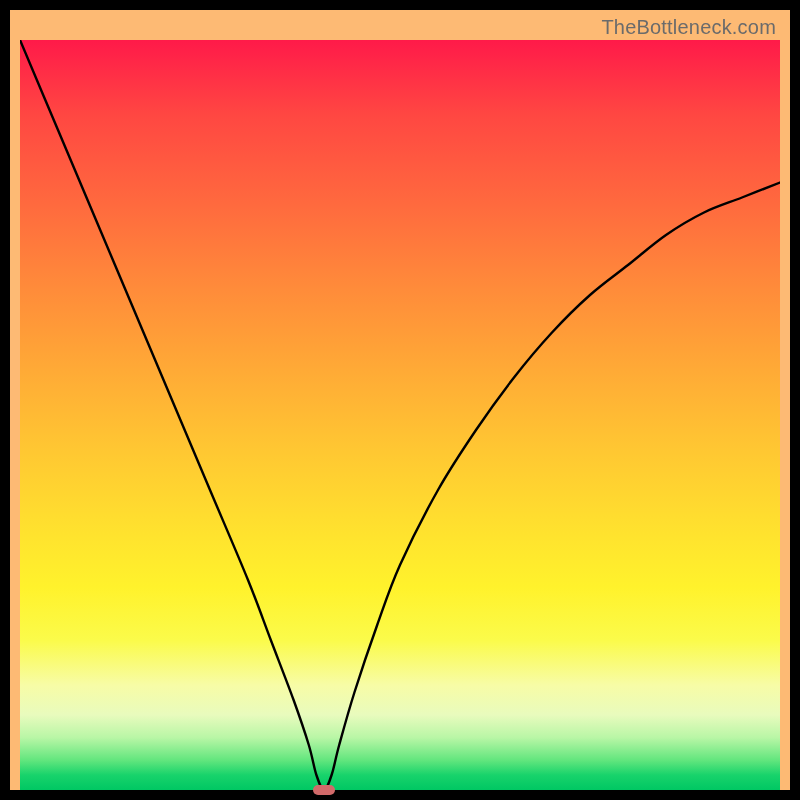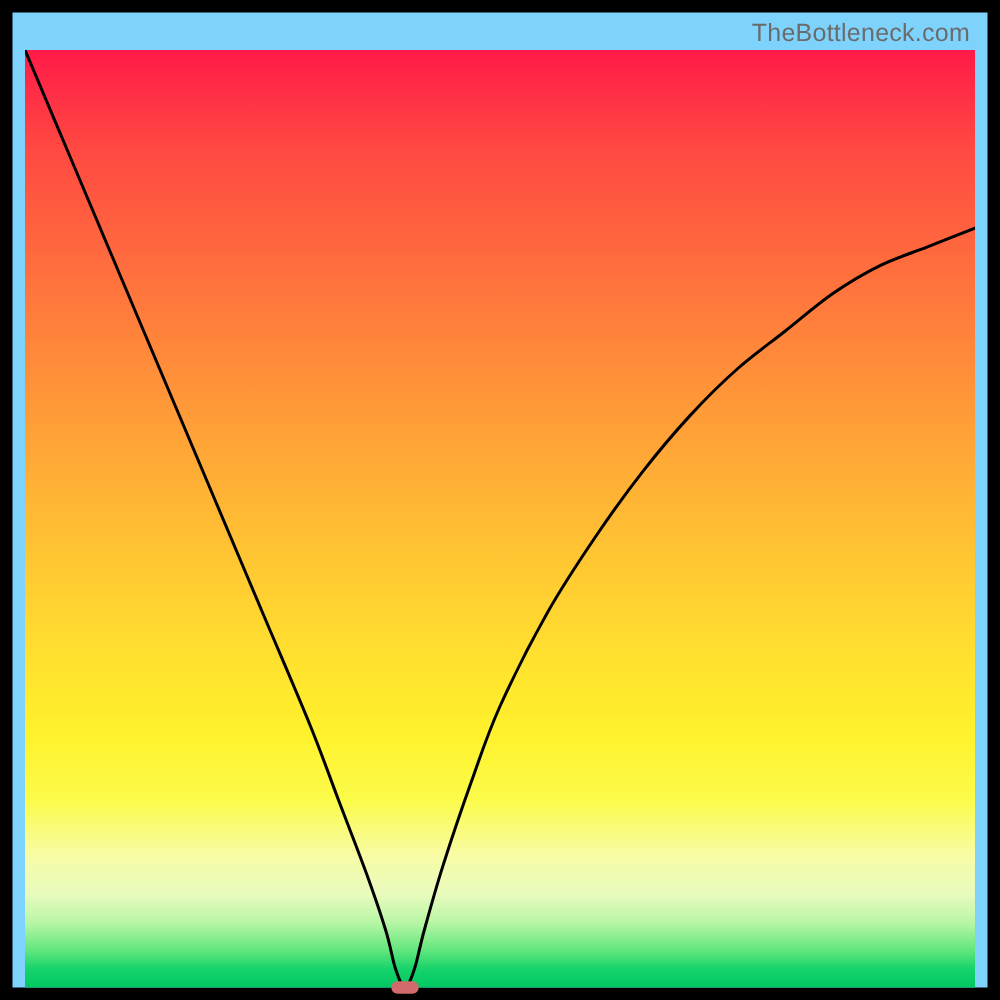--- a/index.html
+++ b/index.html
@@ -10,21 +10,21 @@
     background: #000;
     overflow: hidden;
     font-family: Arial, Helvetica, sans-serif;
   }
   .frame {
     position: absolute;
     left: 10px;
     top: 10px;
     width: 780px;
     height: 780px;
-    background: #7dd3fc;
+    background: #fdba74;
   }
   .plot-area {
     position: absolute;
     left: 10px;
     top: 30px;
     width: 760px;
     height: 750px;
     
     background: linear-gradient(to bottom,
       #ff1a49 0%,

